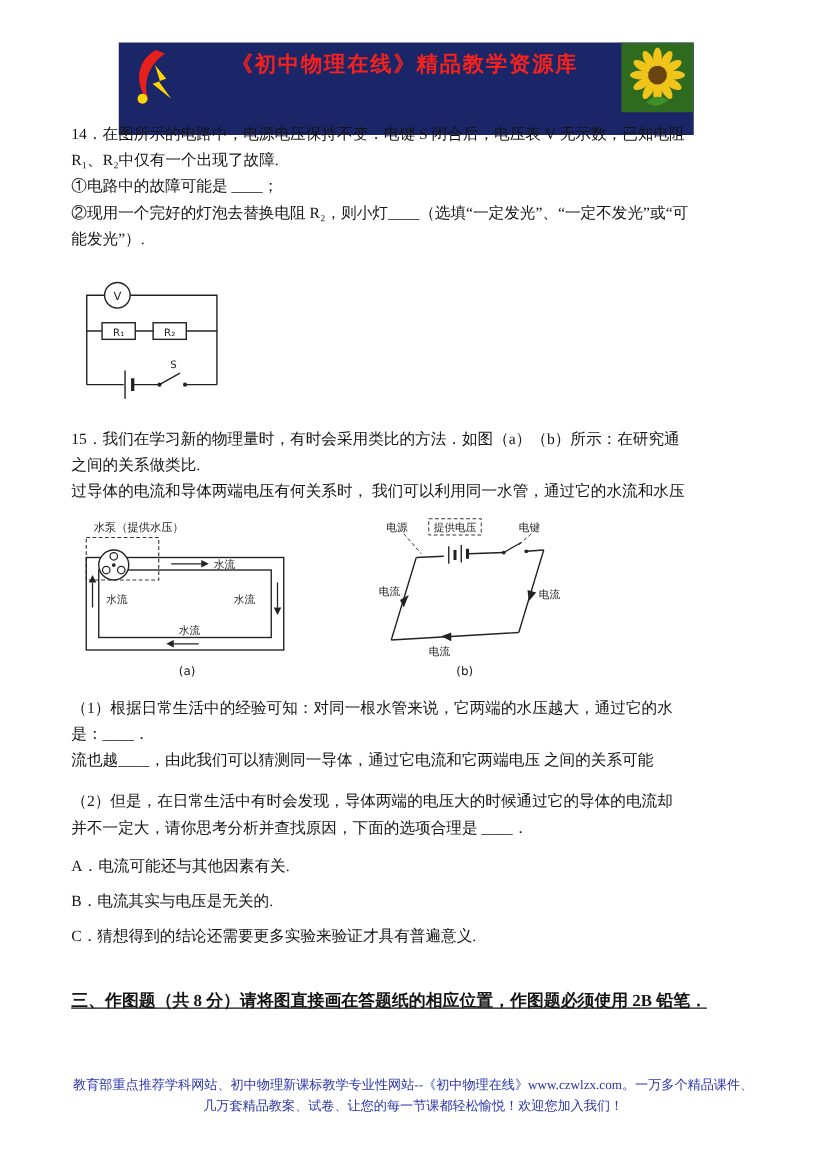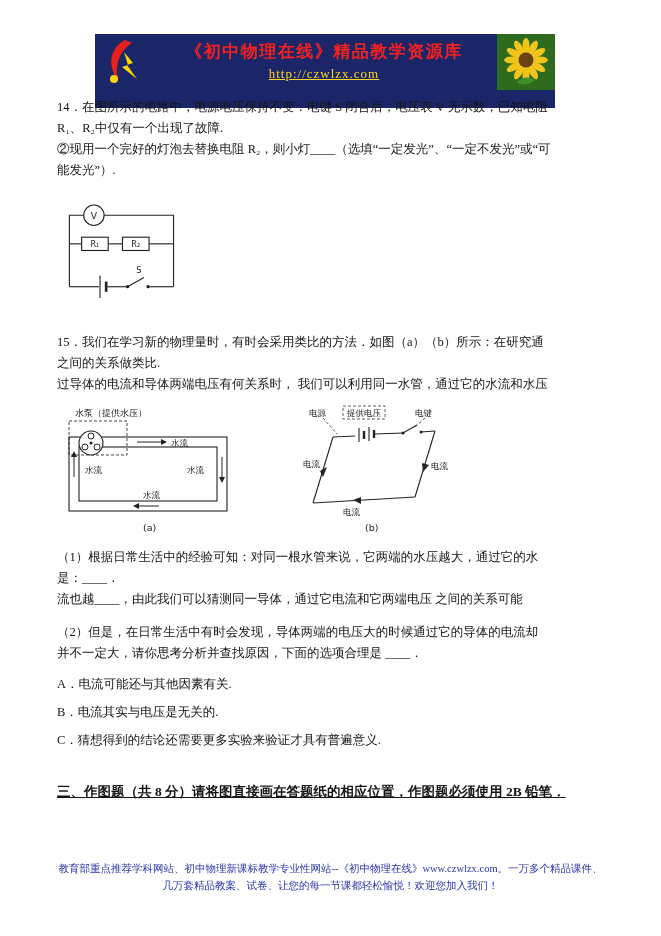--- a/index.html
+++ b/index.html
@@ -10,21 +10,21 @@
           background:#1b2668;align-items:stretch;}
   .banner-logo{width:56px;flex:0 0 56px;}
   .banner-center{flex:1;text-align:center;padding-top:7px;}
   .banner-title{color:#f5211d;font-size:17px;font-weight:bold;letter-spacing:1.5px;line-height:22px;}
   .banner-url{color:#ffd61c;font-size:13px;text-decoration:underline;margin-top:3px;letter-spacing:1px;}
   .banner-flower{width:58px;flex:0 0 58px;}
   
   .content{position:absolute;left:57px;top:97px;width:549px;font-size:12.5px;}
   .tline{line-height:21px;min-height:21px;overflow-wrap:anywhere;font-family:Liberation Serif, serif;}
   .fig14{margin-top:22px;margin-left:2px;}
-  .q15intro{margin-top:28px;}
+  .q15intro{margin-top:16px;}
   .figrow{margin-top:10px;display:flex;align-items:flex-start;gap:45px;}
   .fig-a{margin-left:2px;}
   .fig-b{margin-left:24px;}
   .part1{margin-top:8px;}
   .part2{margin-top:12px;}
   .optA{margin-top:10px;}
   .optB,.optC{margin-top:7px;}
   .sec3{margin-top:30px;font-weight:bold;font-size:13.5px;line-height:21px;text-decoration:underline;}
   
   .footer{position:absolute;left:20px;right:20px;top:860px;text-align:center;
@@ -39,21 +39,20 @@
   <div class="banner">
     <div class="banner-logo">
       <svg width="56" height="56" viewBox="0 0 56 56">
         <path d="M30 6 C14 14 12 34 24 47 C19 34 23 18 37 9 Z" fill="#e8201c"></path>
         <path d="M29 18 l9 11 -6 2 10 14 -15 -12 6 -2 z" fill="#ffd400"></path>
         <circle cx="19" cy="45" r="4" fill="#ffd400"></circle>
       </svg>
     </div>
     <div class="banner-center">
       <div class="banner-title">《初中物理在线》精品教学资源库</div>
-      <div class="banner-url">http://czwlzx.com</div>
     </div>
     <div class="banner-flower">
       <svg width="58" height="56" viewBox="0 0 58 56">
         <rect x="0" y="0" width="58" height="56" fill="#2e6b1e"></rect>
         <g fill="#f0c419">
           <ellipse cx="29" cy="12" rx="3.5" ry="8" transform="rotate(0 29 26)"></ellipse>
           <ellipse cx="29" cy="12" rx="3.5" ry="8" transform="rotate(30 29 26)"></ellipse>
           <ellipse cx="29" cy="12" rx="3.5" ry="8" transform="rotate(60 29 26)"></ellipse>
           <ellipse cx="29" cy="12" rx="3.5" ry="8" transform="rotate(90 29 26)"></ellipse>
           <ellipse cx="29" cy="12" rx="3.5" ry="8" transform="rotate(120 29 26)"></ellipse>
@@ -68,20 +67,21 @@
         <circle cx="29" cy="26" r="7.5" fill="#6b4311"></circle>
         <path d="M20 48 q8 -8 18 -2 q-10 8 -18 2 z" fill="#3f8f28"></path>
       </svg>
     </div>
   </div>
 
   <div class="content">
 
     <div class="tline">14．在图所示的电路中，电源电压保持不变．电键 S 闭合后，电压表 V 无示数，已知电阻</div>
     <div class="tline">R₁、R₂中仅有一个出现了故障.</div>
+    <div class="tline">①电路中的故障可能是 ____；</div>
     <div class="tline">②现用一个完好的灯泡去替换电阻 R₂，则小灯____（选填“一定发光”、“一定不发光”或“可</div>
     <div class="tline">能发光”）.</div>
 
     <div class="fig14">
       <svg width="128" height="97" viewBox="0 0 125 95">
         <g stroke="#222" fill="none" stroke-width="1.1">
           <polyline points="10,40 10,12 112,12 112,40"></polyline>
           <line x1="10" y1="40" x2="22" y2="40"></line>
           <rect x="22" y="33.5" width="26" height="13"></rect>
           <line x1="48" y1="40" x2="62" y2="40"></line>

